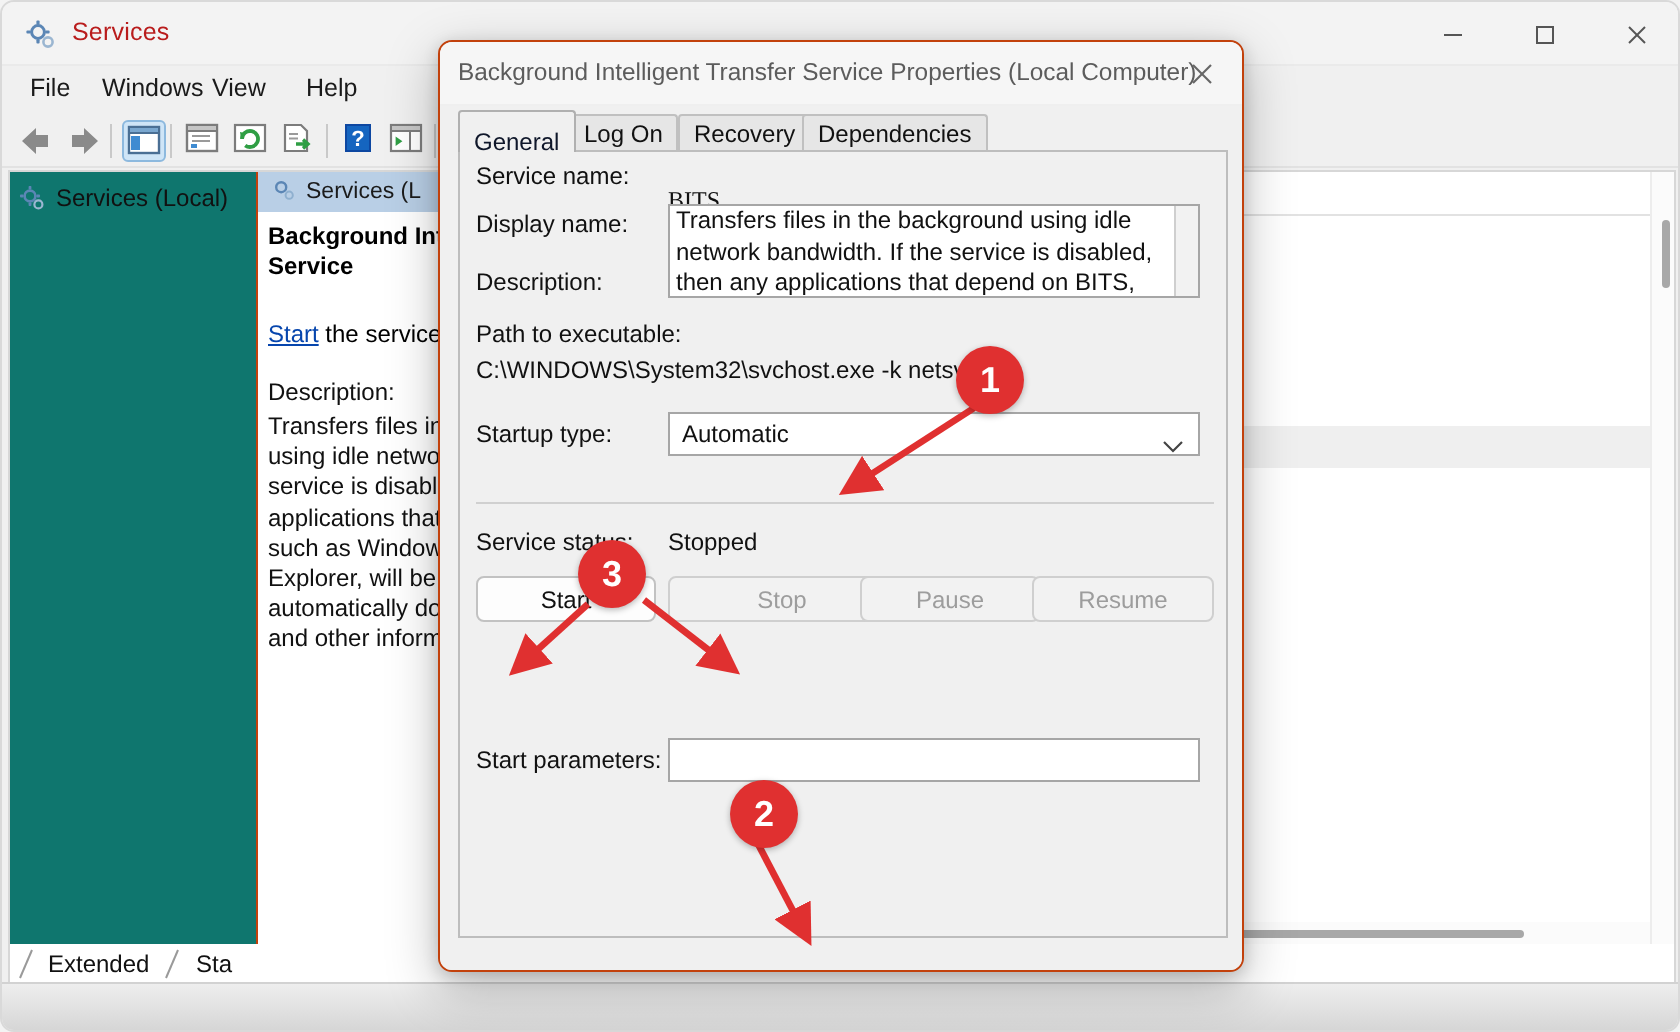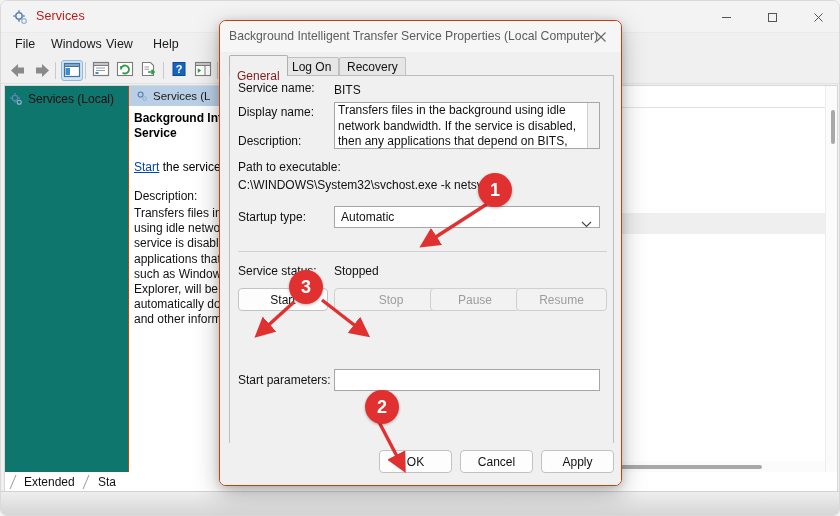--- a/index.html
+++ b/index.html
@@ -200,22 +200,22 @@
   }
   .tab {
     position: absolute; top: 2px; height: 19px;
     font-size: 12px; color: #111;
     padding: 2px 7px 0 7px;
     background: #e6e6e6;
     border: 1px solid #c0c0c0; border-bottom: none;
     border-radius: 2px 2px 0 0;
   }
   .tab.active {
-    top: 0; height: 21px; background: #f0f0f0; color: #7f1d1d;
-    border-color: #b0b0b0; z-index: 3; padding-top: 13px;
+    top: 0; height: 21px; background: #f0f0f0; color: #0f172a;
+    border-color: #b0b0b0; z-index: 3; padding-top: 8px;
   }
   .tabpage {
     position: absolute; left: 9px; top: 22px; width: 385px; height: 394px;
     background: #f0f0f0;
     border: 1px solid #bdbdbd;
     border-top: 1px solid #bdbdbd;
   }
 
   .fld-label { position: absolute; font-size: 12px; color: #111; }
   .fld-value { position: absolute; font-size: 12px; color: #111; }
@@ -573,26 +573,27 @@
         </svg>
       </div>
     </div>
 
     <div class="dlg-body">
 
       <div class="tabstrip">
         <div class="tab active" style="left:0px;">General</div>
         <div class="tab" style="left:55px;">Log On</div>
         <div class="tab" style="left:110px;">Recovery</div>
+        <div class="tab" style="left:172px;">Dependencies</div>
       </div>
 
       <div class="tabpage">
 
         <div class="fld-label" style="left:8px; top:5px;">Service name:</div>
-        <div class="fld-value" style="left:104px; top:7px;">BITS</div>
+        <div class="fld-value" style="left:104px; top:17px;font-family:Liberation Serif, serif;">BITS</div>
 
         <div class="fld-label" style="left:8px; top:29px;">Display name:</div>
         <div class="fld-value" style="left:104px; top:29px;">Background Intelligent Transfer Service</div>
 
         <div class="fld-label" style="left:8px; top:58px;">Description:</div>
         <div class="desc-box">
           <div class="desc-text">Transfers files in the background using idle network bandwidth. If the service is disabled, then any applications that depend on BITS, such as Windows</div>
           <div class="desc-scroll"></div>
         </div>
 
@@ -617,25 +618,20 @@
         <div class="btn" style="left:8px;   top:212px; width:90px;">Start</div>
         <div class="btn disabled" style="left:104px; top:212px; width:114px;">Stop</div>
         <div class="btn disabled" style="left:200px; top:212px; width:90px;">Pause</div>
         <div class="btn disabled" style="left:286px; top:212px; width:91px;">Resume</div>
 
 
         <div class="fld-label" style="left:8px; top:297px;">Start parameters:</div>
         <input class="param-input" type="text" value="" placeholder="" style="">
       </div>
 
-      <div class="dlg-footer">
-        <div class="btn" style="left:159px; top:7px; width:73px;">OK</div>
-        <div class="btn" style="left:240px; top:7px; width:73px;">Cancel</div>
-        <div class="btn" style="left:321px; top:7px; width:73px;">Apply</div>
-      </div>
     </div>
   </div>
 
   <svg class="arrows" viewBox="0 0 840 516">
     <defs>
       <marker id="ah" markerWidth="6" markerHeight="6" refX="3" refY="3" orient="auto">
         <path d="M0,0 L6,3 L0,6 Z" fill="#e03030"></path>
       </marker>
     </defs>
 

